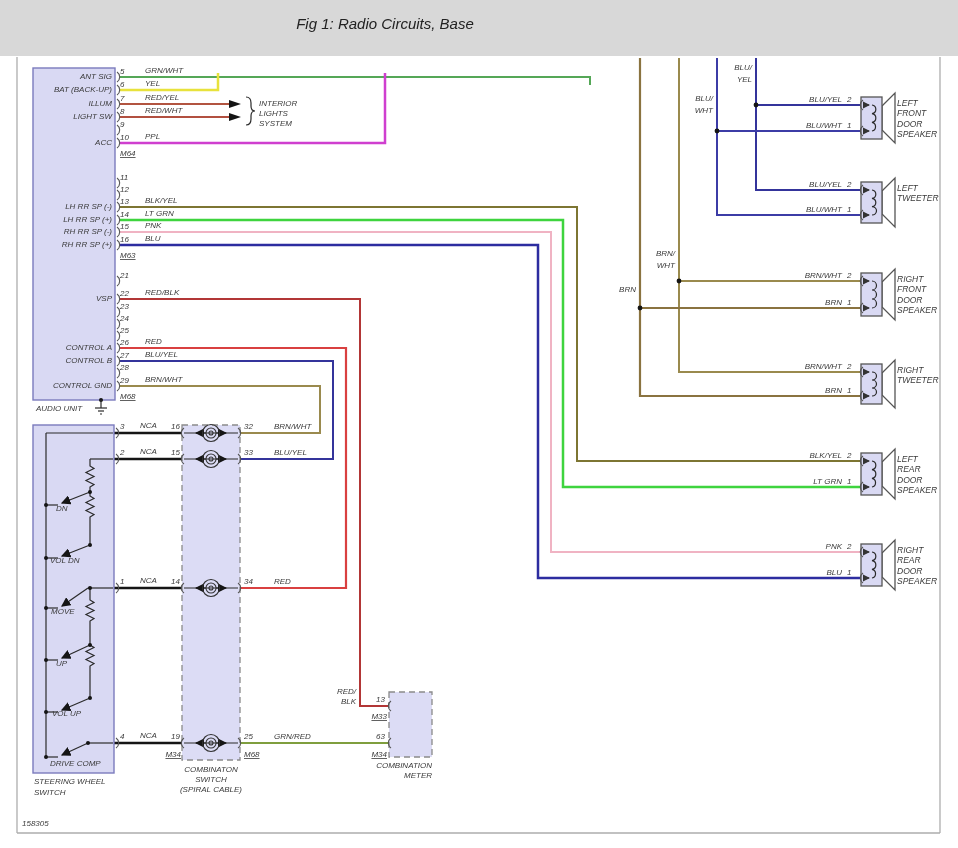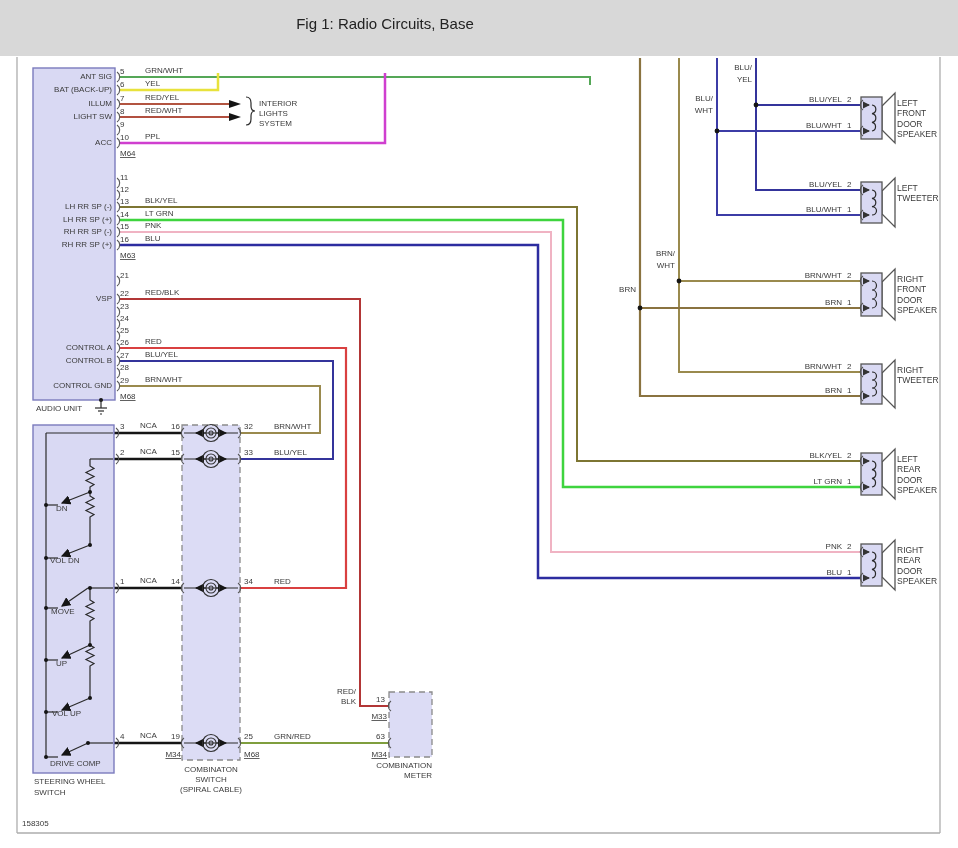--- a/index.html
+++ b/index.html
@@ -1,16 +1,16 @@
 <!DOCTYPE html>
 <html><head>
 <meta charset="utf-8">
 <style>
   html,body{margin:0;padding:0;background:#fff;}
-  .page{width:958px;height:848px;position:relative;background:#fef9c3;overflow:hidden;}
+  .page{width:958px;height:848px;position:relative;background:#fef9c3;overflow:hidden;font-style:italic;}
   svg{display:block;}
   text{font-family:"Liberation Sans","DejaVu Sans",sans-serif;fill:#3a3a3a;}
   .t8{font-size:8px;}
   .t85{font-size:8.5px;}
   .t15{font-size:15px;fill:#222;}
   .u{text-decoration:underline;}
   .wire{fill:none;}
   .box{fill:#d9d9f3;stroke:#7b7bbd;stroke-width:1.4;}
   .dashbox{fill:#dcdcf5;stroke:#8a8a8a;stroke-width:1.3;stroke-dasharray:6,4;}
   .arc{fill:none;stroke:#555;stroke-width:1.1;}

